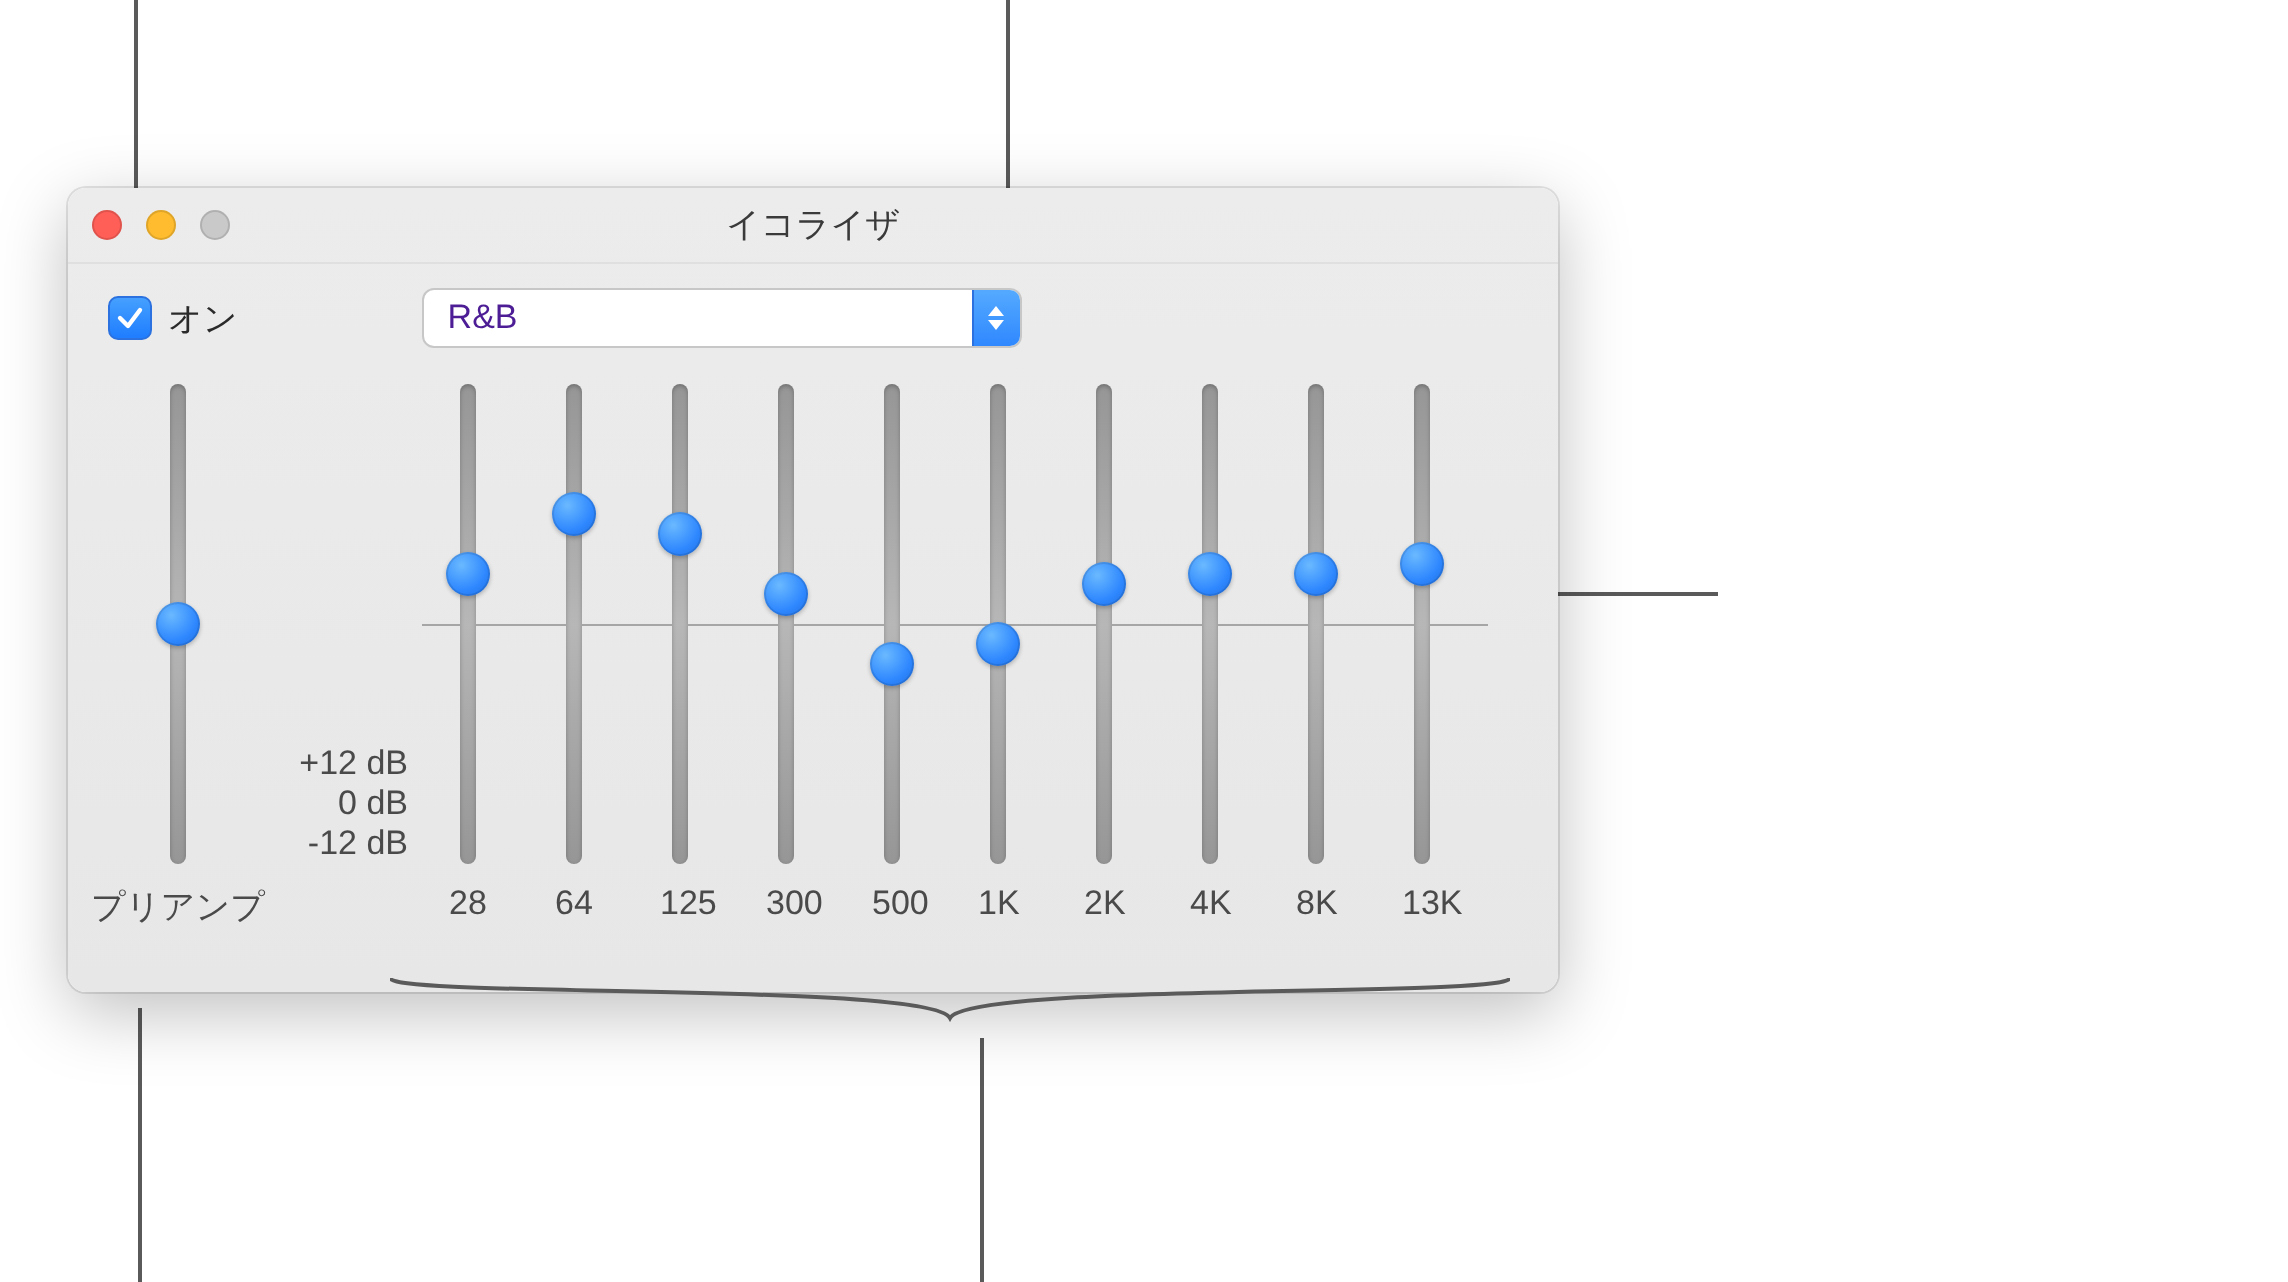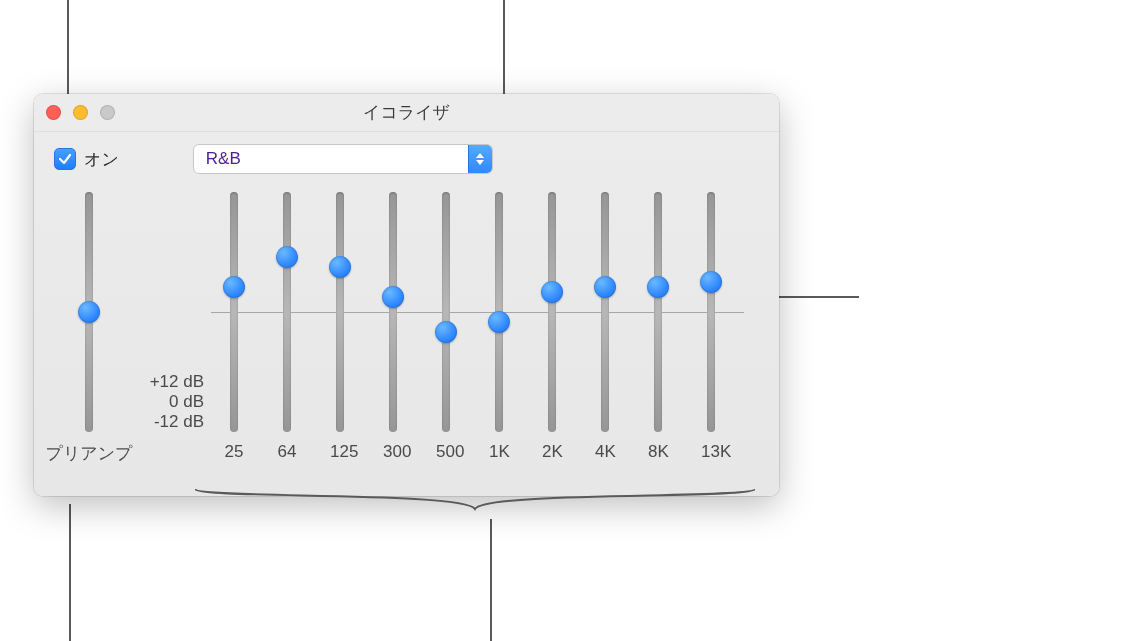--- a/index.html
+++ b/index.html
@@ -52,21 +52,21 @@
       left: 0; right: 0;
       text-align: center;
       font-size: 17px;
       color: #3a3a3a;
       pointer-events: none;
     }
     .controls-row {
       display: flex;
       align-items: center;
       padding: 12px 20px 0 20px;
-      gap: 6px;
+      gap: 24px;
     }
     .checkbox-wrap {
       display: flex;
       align-items: center;
       gap: 8px;
     }
     .checkbox {
       width: 22px;
       height: 22px;
       border-radius: 5px;
@@ -322,21 +322,21 @@
               <div class="slider-thumb" style="top: 95px;"></div>
             </div>
         </div>
         <div class="band-col">
           <div class="slider-track">
               <div class="slider-thumb" style="top: 90px;"></div>
             </div>
         </div>
       </div>
       <div class="bands-labels">
-        <div class="band-label" style="width:20px;">25</div>
+        <div class="band-label" style="width:20px;">28</div>
         <div class="band-label" style="width:20px;">64</div>
         <div class="band-label" style="width:20px;">125</div>
         <div class="band-label" style="width:20px;">300</div>
         <div class="band-label" style="width:20px;">500</div>
         <div class="band-label" style="width:20px;">1K</div>
         <div class="band-label" style="width:20px;">2K</div>
         <div class="band-label" style="width:20px;">4K</div>
         <div class="band-label" style="width:20px;">8K</div>
         <div class="band-label" style="width:20px;">13K</div>
       </div>

